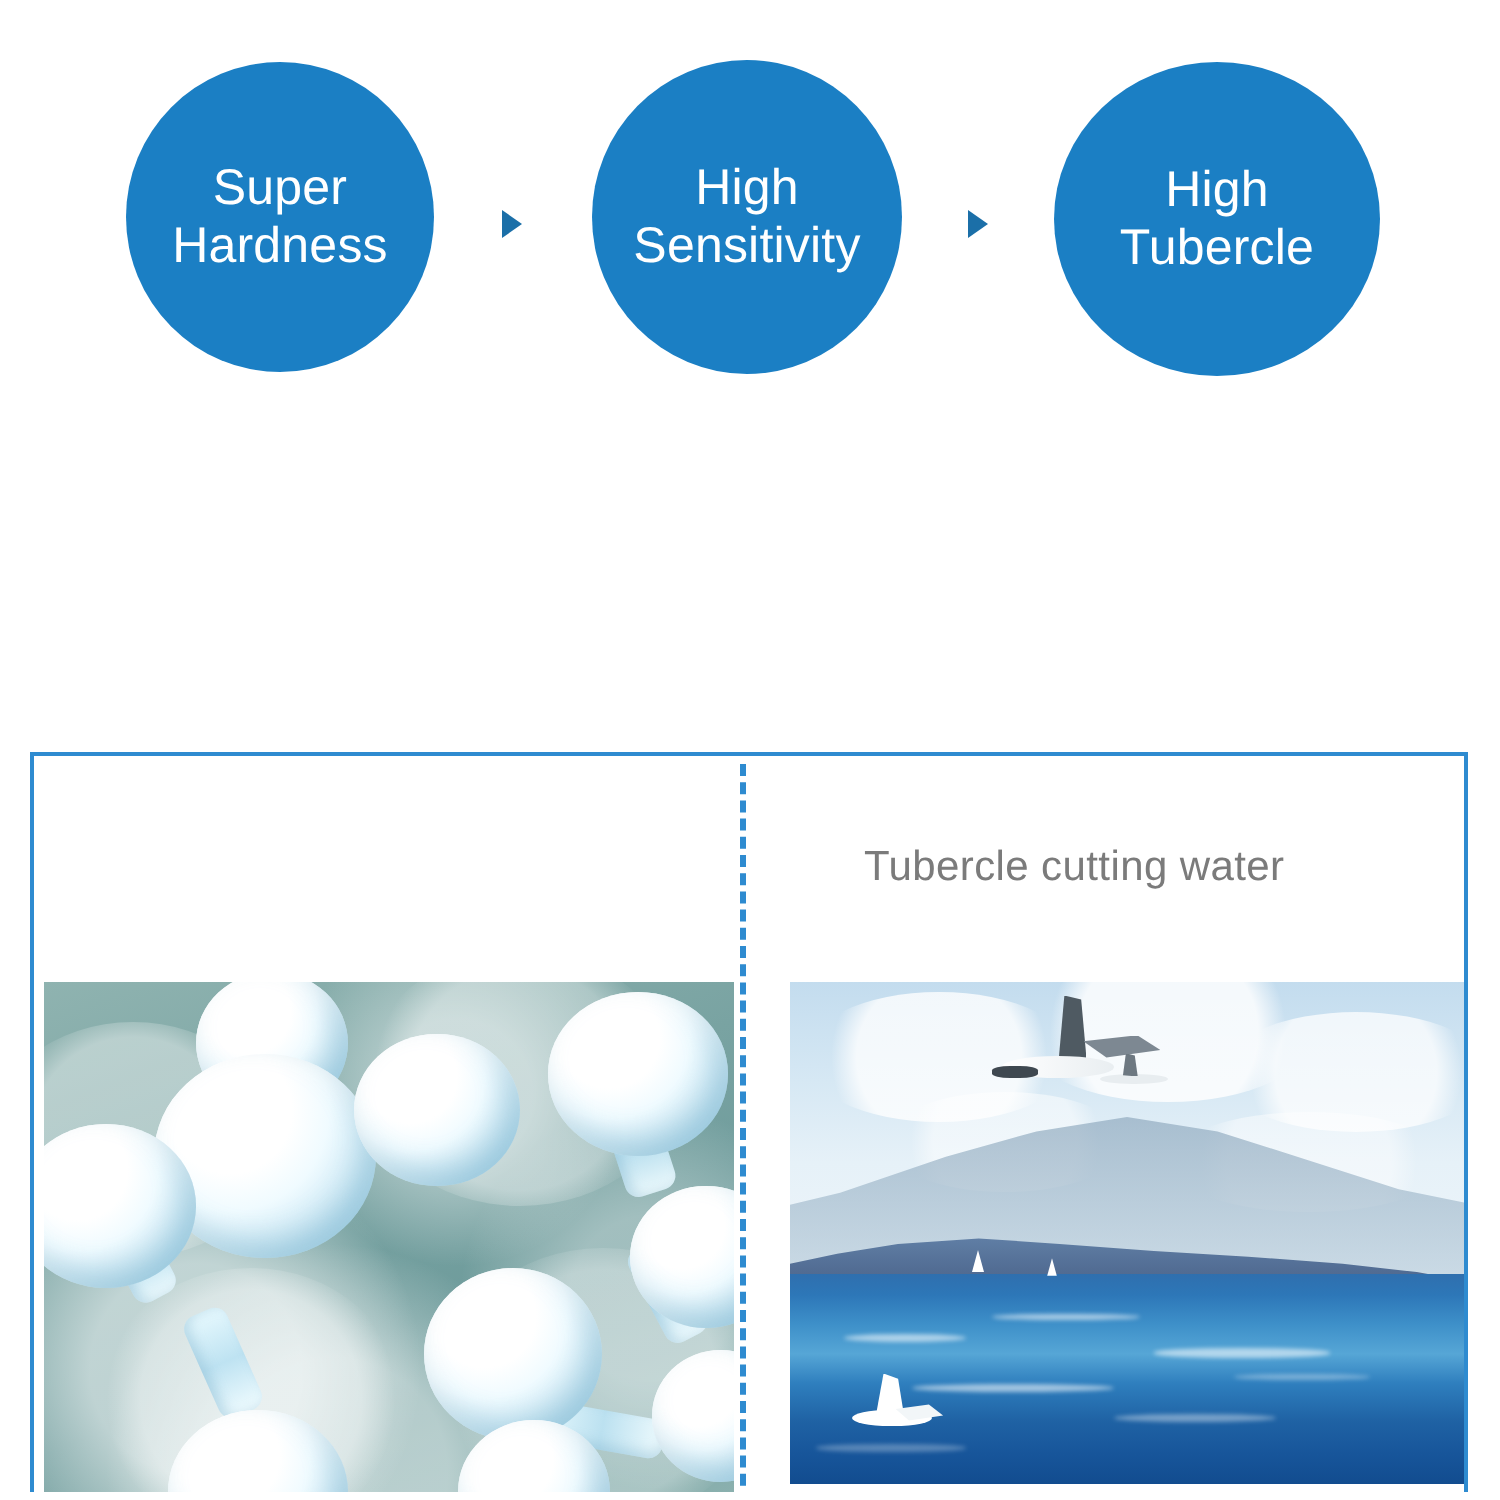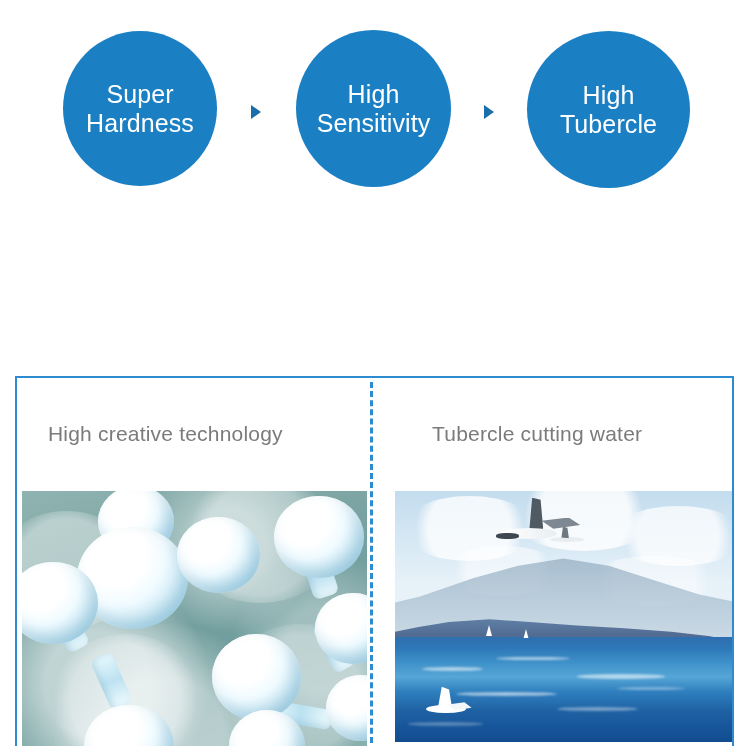--- a/index.html
+++ b/index.html
@@ -282,21 +282,20 @@
 
   </div>
 </div>
 
 <div id="showcase-panel">
 
   <div id="showcase-divider"></div>
   <div id="showcase-bottom-dash"></div>
 
   <div class="showcase-cell" id="showcase-cell-left">
-    <div class="showcase-caption" id="caption-left">High creative technology</div>
 
     <div class="showcase-media" id="media-left">
       <div class="art-molecule">
 
         <div class="sea-cloud" style="left:-8%;top:8%;width:42%;height:46%;opacity:.45;"></div>
         <div class="sea-cloud" style="left:46%;top:-6%;width:46%;height:50%;opacity:.38;"></div>
         <div class="sea-cloud" style="left:8%;top:56%;width:44%;height:52%;opacity:.40;"></div>
         <div class="sea-cloud" style="left:58%;top:52%;width:46%;height:54%;opacity:.32;"></div>
 
         <div class="rod" style="left:8%;top:50%;width:12%;height:9%;transform:rotate(62deg);"></div>

